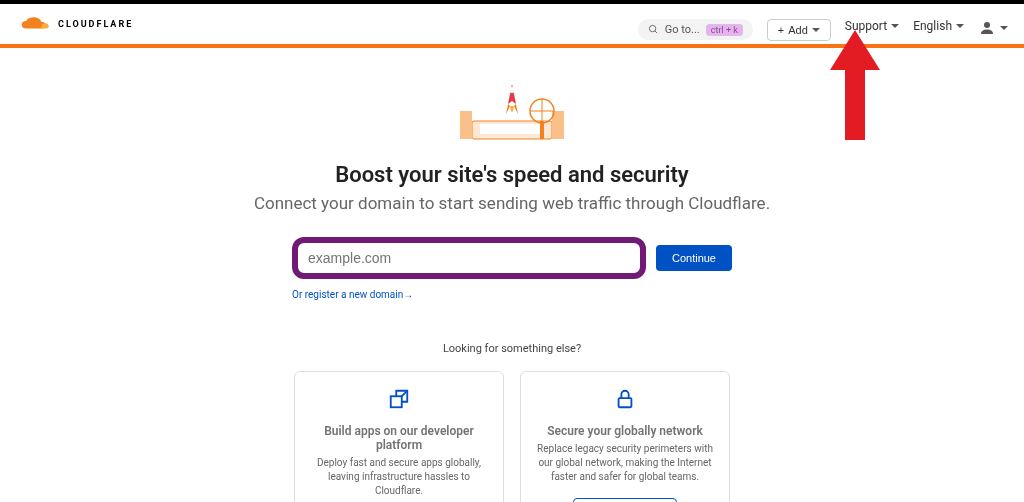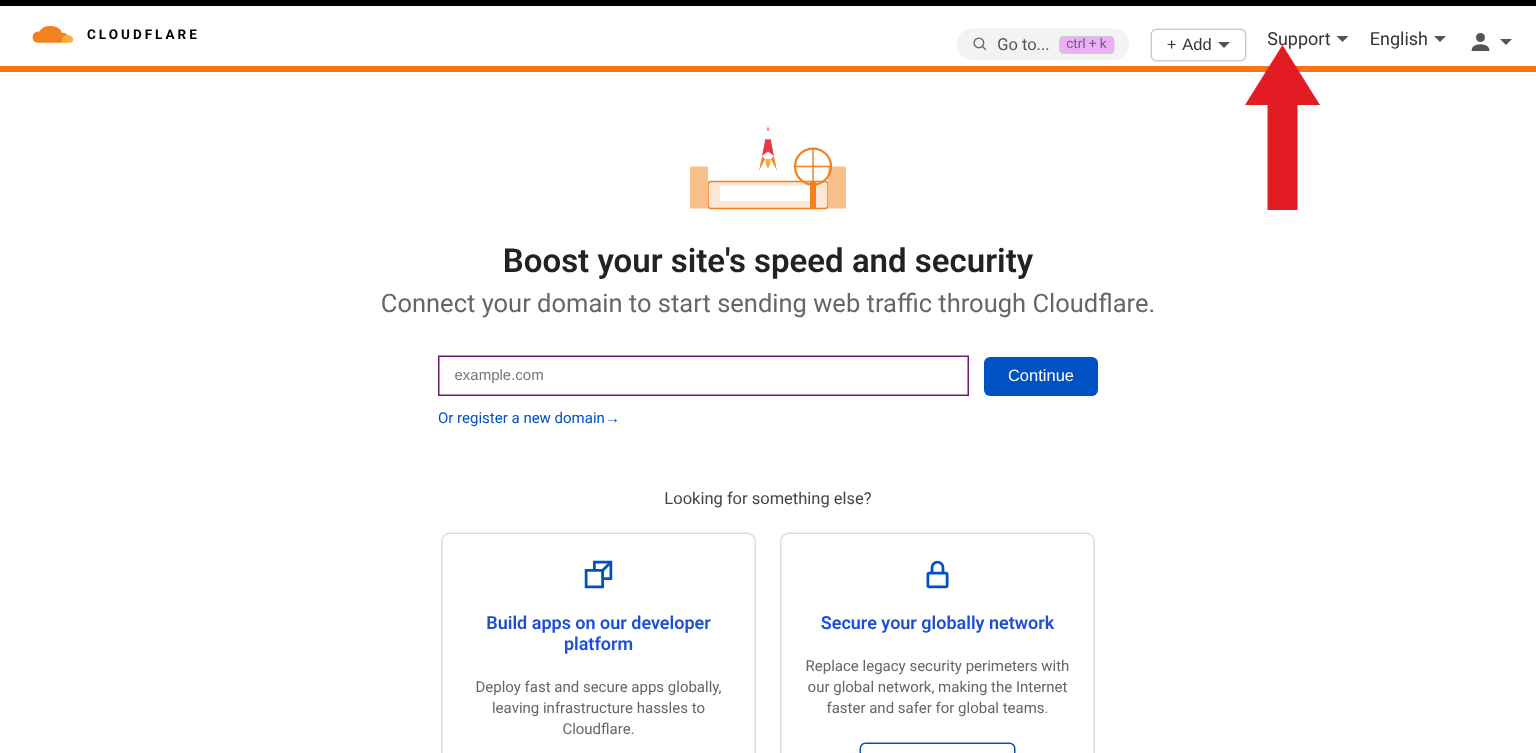--- a/index.html
+++ b/index.html
@@ -122,24 +122,24 @@
       margin-bottom: 4px;
       display: block;
     }
     .input-row {
       display: flex;
       gap: 10px;
       align-items: center;
     }
     .domain-input {
       flex: 1;
-      border: 1px solid #701a75;
-      border-radius: 0;
+      border: 6px solid #701a75;
+      border-radius: 12px;
       padding: 7px 10px;
-      font-size: 10px;
+      font-size: 14px;
       color: #999;
     }
     .continue-btn {
       background: #0051c3;
       color: #fff;
       border: none;
       border-radius: 4px;
       padding: 7px 16px;
       font-size: 11px;
       cursor: pointer;
@@ -172,22 +172,22 @@
     }
     .card-icon {
       width: 22px;
       height: 22px;
       margin: 0 auto 10px;
       color: #0051c3;
     }
     .card-title {
       font-size: 12px;
       font-weight: 600;
-      color: #1d4ed8;
-      margin-bottom: 16px;
+      color: #737373;
+      margin-bottom: 4px;
     }
     .card-desc {
       font-size: 10px;
       color: #666;
       line-height: 1.4;
       margin-bottom: 14px;
     }
     .card-btn {
       background: #fff;
       border: 1px solid #0051c3;

